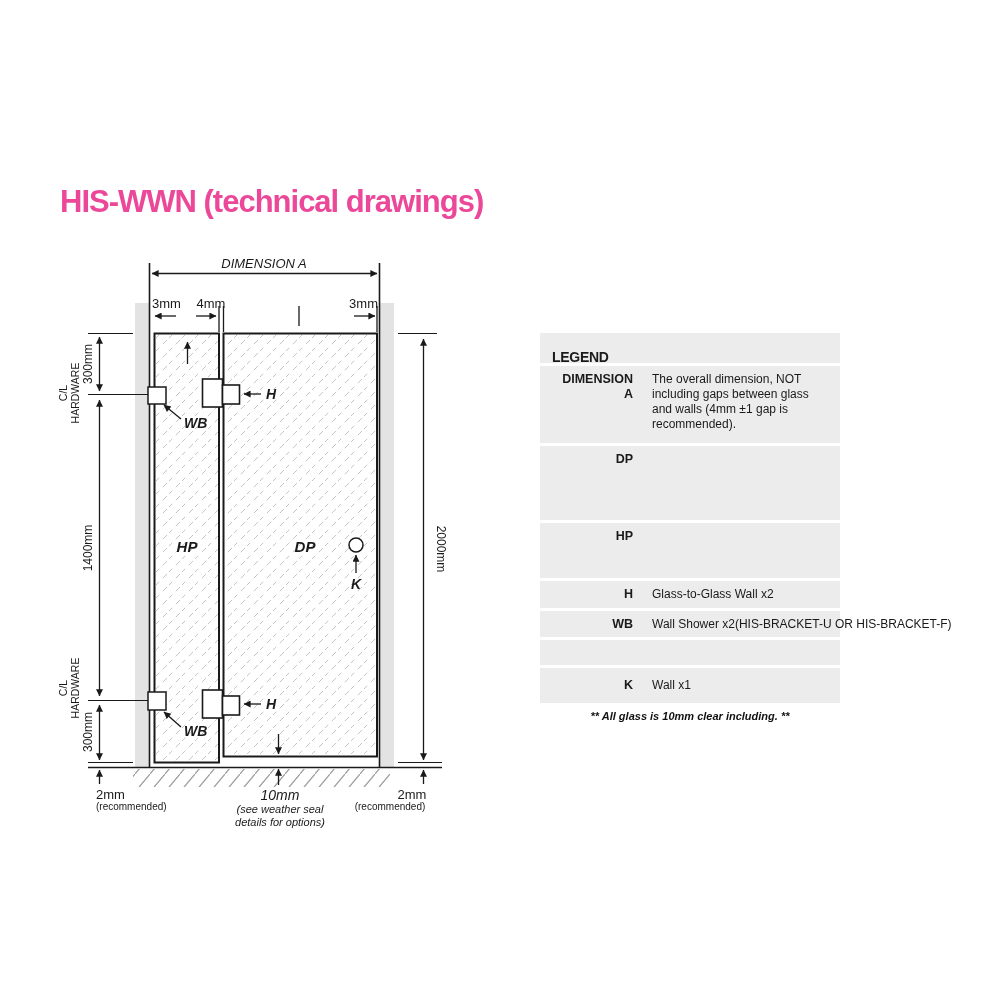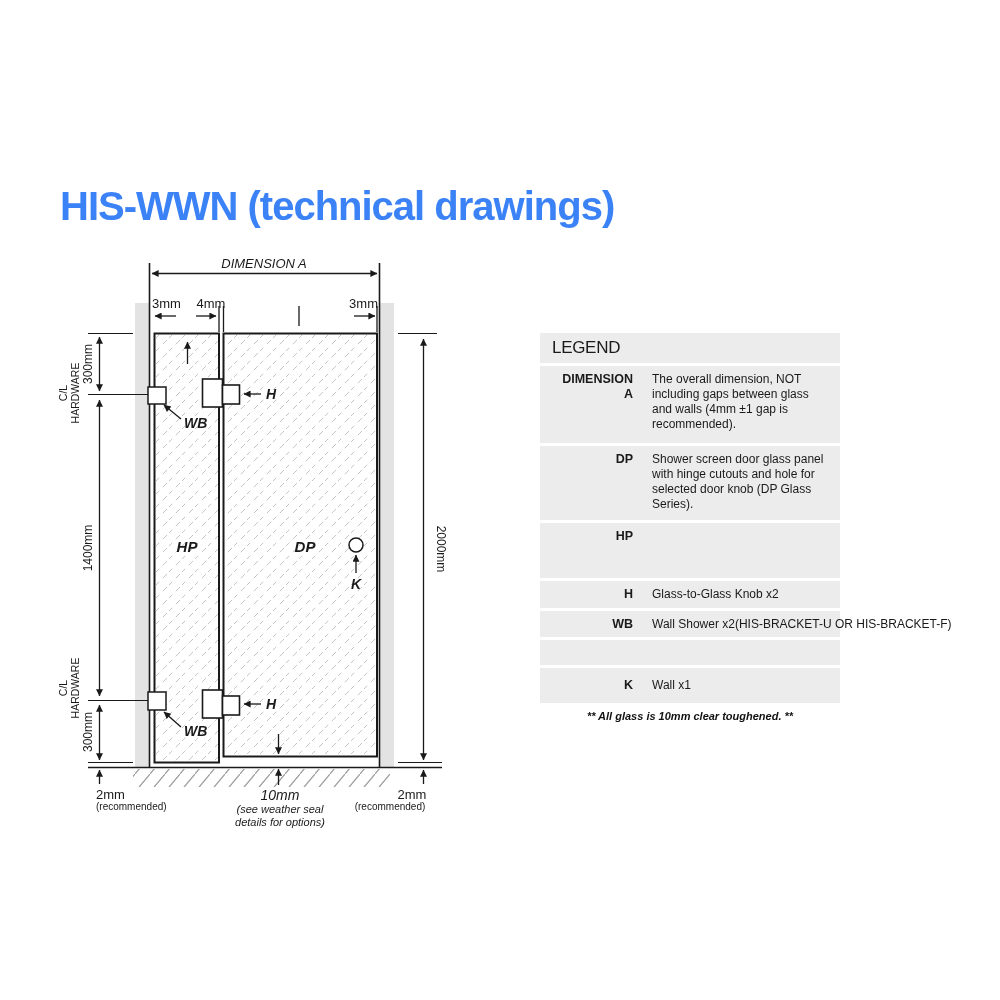--- a/index.html
+++ b/index.html
@@ -2,42 +2,42 @@
 <html><head>
 <meta charset="utf-8">
 <style>
   html,body { margin:0; padding:0; background:#fff; }
   #page {
     position:relative; width:1000px; height:1000px; background:#ffffff;
     font-family:"Liberation Sans", sans-serif; color:#1a1a1a; overflow:hidden;
   }
   #title {
     position:absolute; left:60px; top:184px;
-    font-size:40px; font-weight:bold; letter-spacing:-1px; color:#3b82f6;
+    font-size:31px; font-weight:bold; letter-spacing:-1px; color:#ec4899;
     white-space:nowrap;
   }
   #drawing { position:absolute; left:50px; top:245px; }
   svg text { font-family:"Liberation Sans", sans-serif; fill:#1a1a1a; }
   .dim   { font-size:13px; }
   .dimi  { font-size:13px; font-style:italic; }
   .rot   { font-size:12px; }
   .cl    { font-size:10.5px; }
   .small { font-size:10px; }
   .mid   { font-size:14px; font-style:italic; }
   .note  { font-size:11px; font-style:italic; }
   .lbl   { font-size:14px; font-weight:bold; font-style:italic; }
   .plbl  { font-size:15px; font-weight:bold; font-style:italic; }
 
   #legend {
     position:absolute; left:540px; top:333px; width:300px;
     background:#ececec;
   }
   .lg-header {
-    height:30px; box-sizing:border-box; padding:5px 0 0 12px;
-    font-size:17px; font-weight:normal; letter-spacing:-0.3px;
+    height:30px; box-sizing:border-box; padding:16px 0 0 12px;
+    font-size:14px; font-weight:bold; letter-spacing:-0.3px;
   }
   .lg-row {
     display:flex; align-items:flex-start; box-sizing:border-box;
     border-top:3px solid #ffffff; padding:6px 0 0 12px;
   }
   .lg-term { flex:none; width:81px; text-align:right; font-weight:bold;
              font-size:12.5px; line-height:15px; }
   .lg-desc { flex:none; margin-left:19px; width:180px;
              font-size:12px; line-height:15px; }
   .nowrap  { white-space:nowrap; }
@@ -165,38 +165,37 @@
 
   <div id="legend">
     <div class="lg-header">LEGEND</div>
 
     <div class="lg-row h80">
       <div class="lg-term">DIMENSION A</div>
       <div class="lg-desc">The overall dimension, NOT including gaps between glass and walls (4mm ±1 gap is recommended).</div>
     </div>
     <div class="lg-row h77">
       <div class="lg-term">DP</div>
-      <div class="lg-desc">Shower screen door glass panel with hinge cutouts and hole for selected door knob (DP Glass Series).</div>
     </div>
     <div class="lg-row h58">
       <div class="lg-term">HP</div>
     </div>
     <div class="lg-row h30">
       <div class="lg-term">H</div>
-      <div class="lg-desc">Glass-to-Glass Knob x2</div>
+      <div class="lg-desc">Glass-to-Glass Wall x2</div>
     </div>
     <div class="lg-row h29">
       <div class="lg-term">WB</div>
       <div class="lg-desc nowrap">Wall Shower x2(HIS-BRACKET-U OR HIS-BRACKET-F)</div>
     </div>
     <div class="lg-row h28">
       <div class="lg-term"></div>
       <div class="lg-desc"></div>
     </div>
     <div class="lg-row h38 pt10">
       <div class="lg-term">K</div>
       <div class="lg-desc">Wall x1</div>
     </div>
   </div>
 
-  <div id="legend-footnote">** All glass is 10mm clear toughened. **</div>
+  <div id="legend-footnote">** All glass is 10mm clear including. **</div>
 
 </div>
 
 </body></html>

